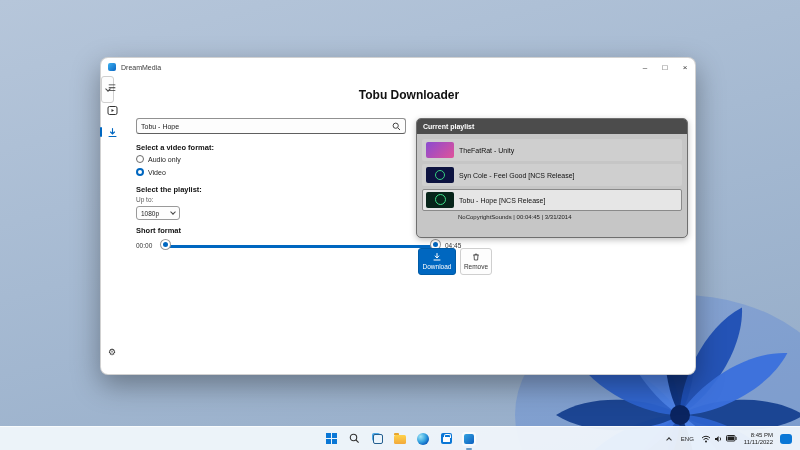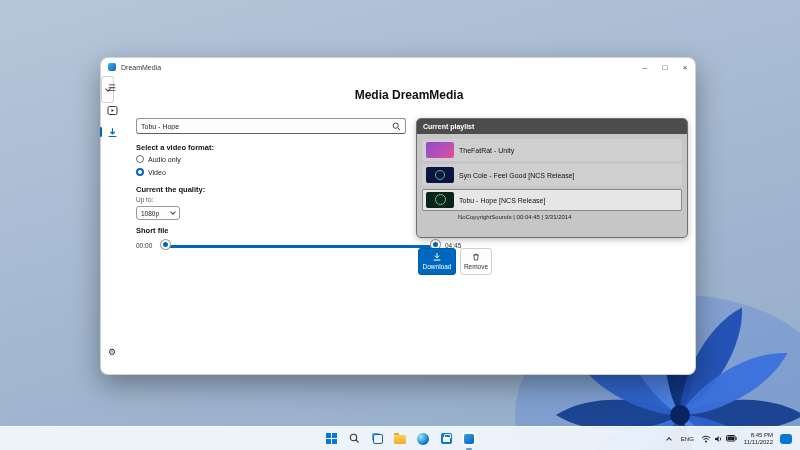--- a/index.html
+++ b/index.html
@@ -213,21 +213,21 @@
       </button>
       <button class="side-item selected">
         <svg width="11" height="11" viewBox="0 0 11 11">
           <path d="M5.5 1.5 V6.5 M3.5 5 L5.5 7 L7.5 5 M2 9.5 H9" fill="none" stroke="#0067c0" stroke-width="1.1" stroke-linecap="round"></path>
         </svg>
       </button>
       <div class="side-spacer"></div>
       <button class="side-item">⚙</button>
     </div>
 
-    <div class="heading">Media DreamMedia</div>
+    <div class="heading">Tobu Downloader</div>
 
     <div class="searchbox">
       <input value="Tobu - Hope" style="">
       <span class="sicon">
         <svg width="9" height="9" viewBox="0 0 9 9">
           <circle cx="3.7" cy="3.7" r="2.6" fill="none" stroke="#444" stroke-width="1"></circle>
           <line x1="5.8" y1="5.8" x2="8" y2="8" stroke="#444" stroke-width="1"></line>
         </svg>
       </span>
     </div>
@@ -241,28 +241,28 @@
     <div class="lbl format-label">Select a video format:</div>
     <div class="radio-row r1">
       <span class="radio"></span>
       <span class="radio-label">Audio only</span>
     </div>
     <div class="radio-row r2">
       <span class="radio on"></span>
       <span class="radio-label">Video</span>
     </div>
 
-    <div class="lbl quality-label">Current the quality:</div>
+    <div class="lbl quality-label">Select the playlist:</div>
     <div class="hint">Up to:</div>
     <div class="dropdown">
       <span class="val">1080p</span>
       <span class="chev"></span>
     </div>
 
-    <div class="lbl trim-label">Short file</div>
+    <div class="lbl trim-label">Short format</div>
     <span class="trim-start">00:00</span>
     <div class="slider-track"></div>
     <div class="handle h1"></div>
     <div class="handle h2"></div>
     <span class="trim-end">04:45</span>
 
     <div class="panel">
       <div class="panel-header">Current playlist</div>
       <div class="panel-body">
         <div class="pl-item">

